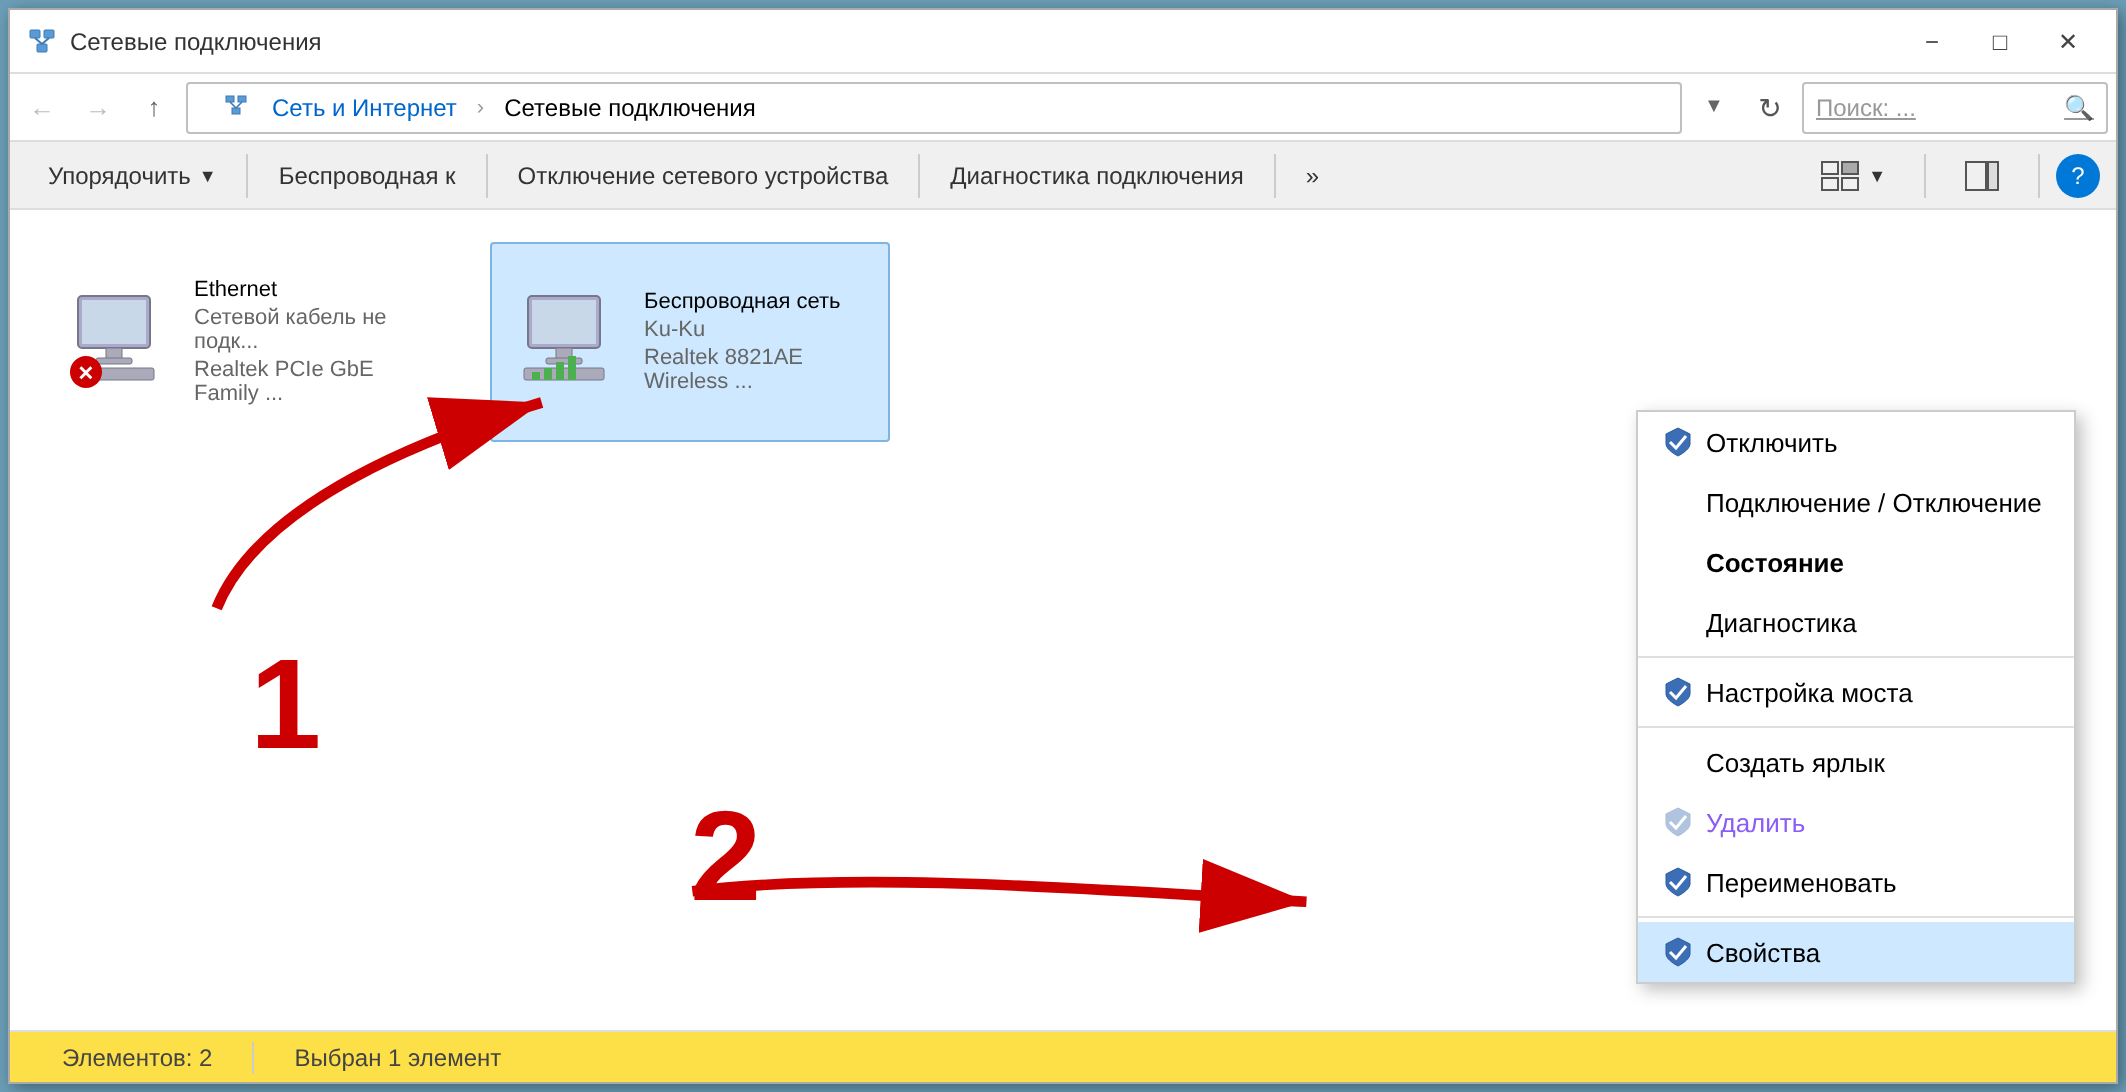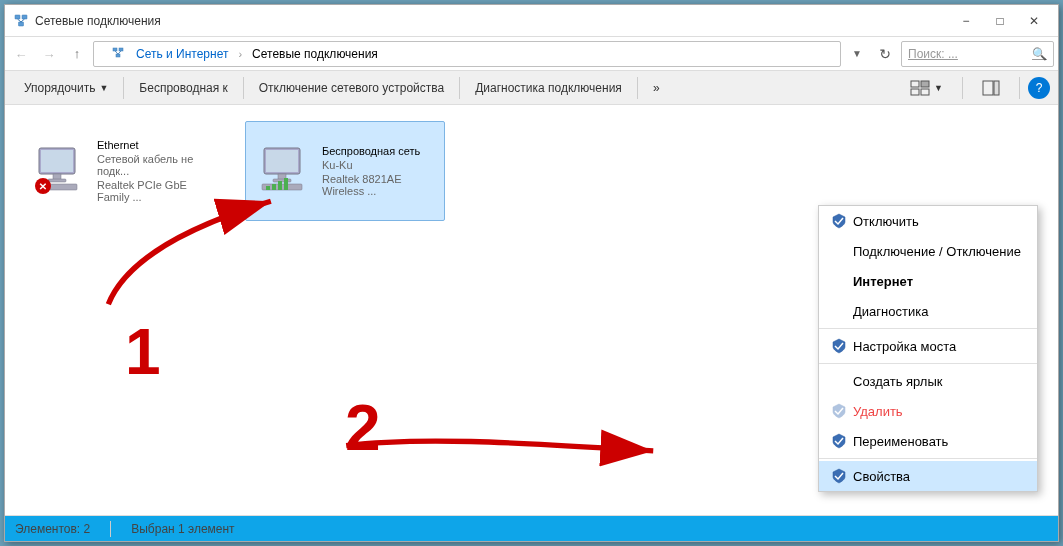--- a/index.html
+++ b/index.html
@@ -271,42 +271,42 @@
     .ctx-item {
       height: 30px;
       display: flex;
       align-items: center;
       padding: 0 12px;
       cursor: pointer;
       font-size: 13px;
       color: #000000;
       gap: 6px;
     }
-    .ctx-item.disabled { color: #ef4444; cursor: default; }
+    .ctx-item.disabled { color: #8b5cf6; cursor: default; }
     .ctx-item.bold-item { font-weight: bold; }
     .ctx-item.highlighted { background: #cde8ff; }
     .ctx-separator {
       height: 1px;
       background: #e0e0e0;
       margin: 2px 0;
     }
     .shield-icon {
       width: 16px;
       height: 16px;
       flex-shrink: 0;
     }
 
     
     .status-bar {
       height: 26px;
-      background: #0ea5e9;
+      background: #fde047;
       border-top: 1px solid #ddd;
       display: flex;
       align-items: center;
-      padding: 0 10px;
+      padding: 0 26px;
       font-size: 12px;
       color: #444;
       gap: 20px;
       flex-shrink: 0;
     }
     .status-sep {
       width: 1px;
       height: 16px;
       background: #ccc;
     }
@@ -486,21 +486,21 @@
         <span>Отключить</span>
       </div>
 
       <div class="ctx-item">
         <span style="width:16px;display:inline-block;"></span>
         <span>Подключение / Отключение</span>
       </div>
 
       <div class="ctx-item bold-item">
         <span style="width:16px;display:inline-block;"></span>
-        <span>Интернет</span>
+        <span>Состояние</span>
       </div>
 
       <div class="ctx-item">
         <span style="width:16px;display:inline-block;"></span>
         <span>Диагностика</span>
       </div>
       <div class="ctx-separator"></div>
 
       <div class="ctx-item">
         <svg class="shield-icon" viewBox="0 0 16 16">

